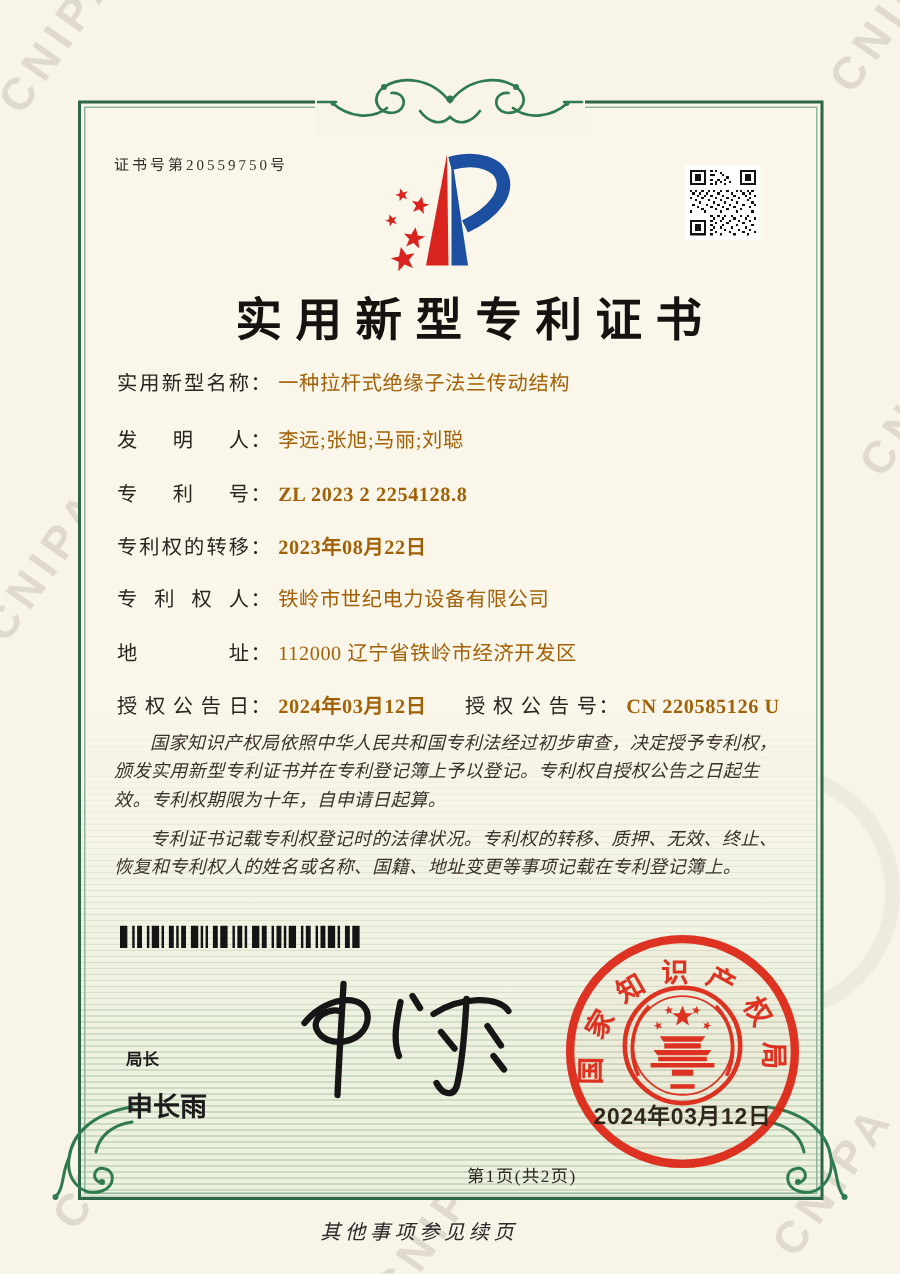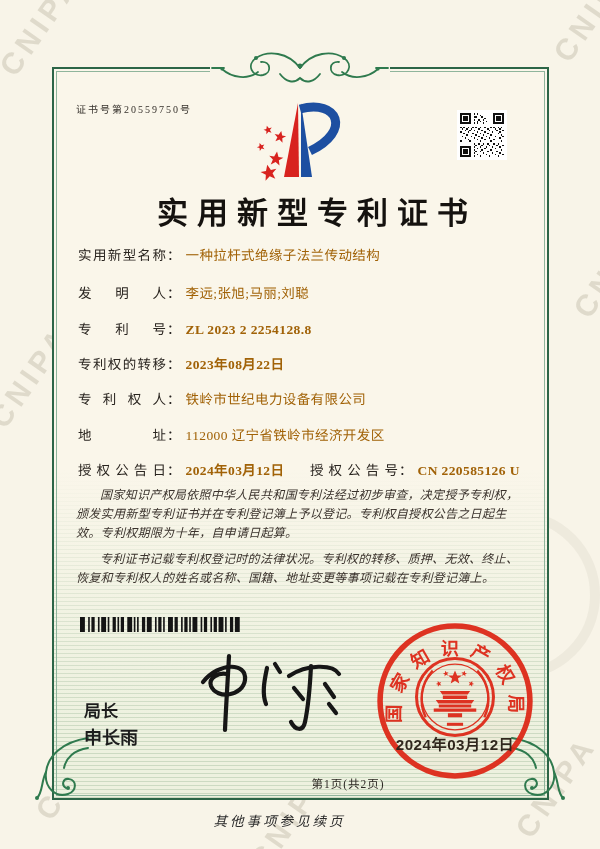--- a/index.html
+++ b/index.html
@@ -45,21 +45,21 @@
   .f-value{letter-spacing:0.4px;color:#a16207;}
   .f-num .f-value{font-weight:bold;}
   .pair2{position:absolute;left:232px;top:0;display:flex;}
   
   .paras{position:absolute;left:76px;top:486px;width:454px;font-size:12px;line-height:1.58;
     font-style:italic;color:#3a322c;}
   .paras p{margin:0 0 7px 0;text-indent:2em;letter-spacing:0.3px;}
   
   .barcode{position:absolute;left:80px;top:617px;width:163px;height:15px;}
   .director-title{position:absolute;left:84px;top:697px;font-family:Liberation Mono, monospace;
-    font-size:17px;font-weight:600;color:#1d1d1d;}
+    font-size:11px;font-weight:600;color:#1d1d1d;}
   .director-name{position:absolute;left:84px;top:723px;font-family:"Liberation Sans","DejaVu Sans",sans-serif;
     font-size:18px;font-weight:600;color:#1d1d1d;text-align:right;}
   .signature{position:absolute;left:175px;top:646px;width:180px;height:102px;}
   .seal{position:absolute;left:374px;top:620px;width:162px;height:162px;opacity:0.93;}
   .page-note{position:absolute;left:0;top:775px;width:600px;text-align:center;font-size:11.5px;
     letter-spacing:1px;color:#2c2823;padding-left:48px;}
   .cont-note{position:absolute;left:0;top:810px;width:559px;text-align:center;font-size:13.5px;
     font-style:italic;letter-spacing:3px;color:#2b2b2b;}
 </style>
 </head>

